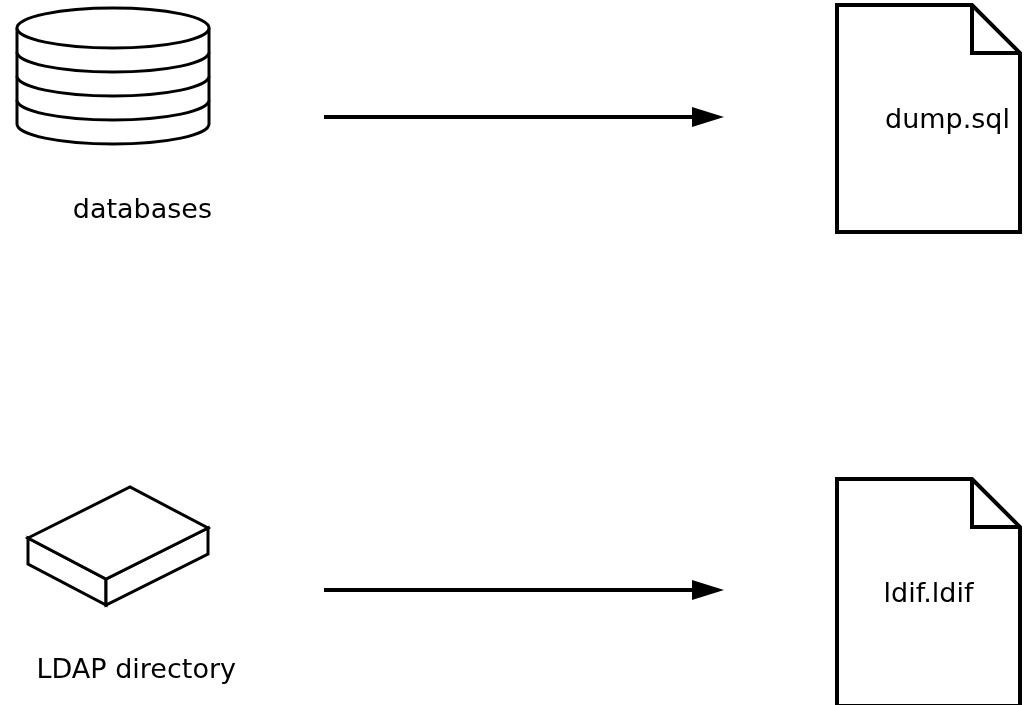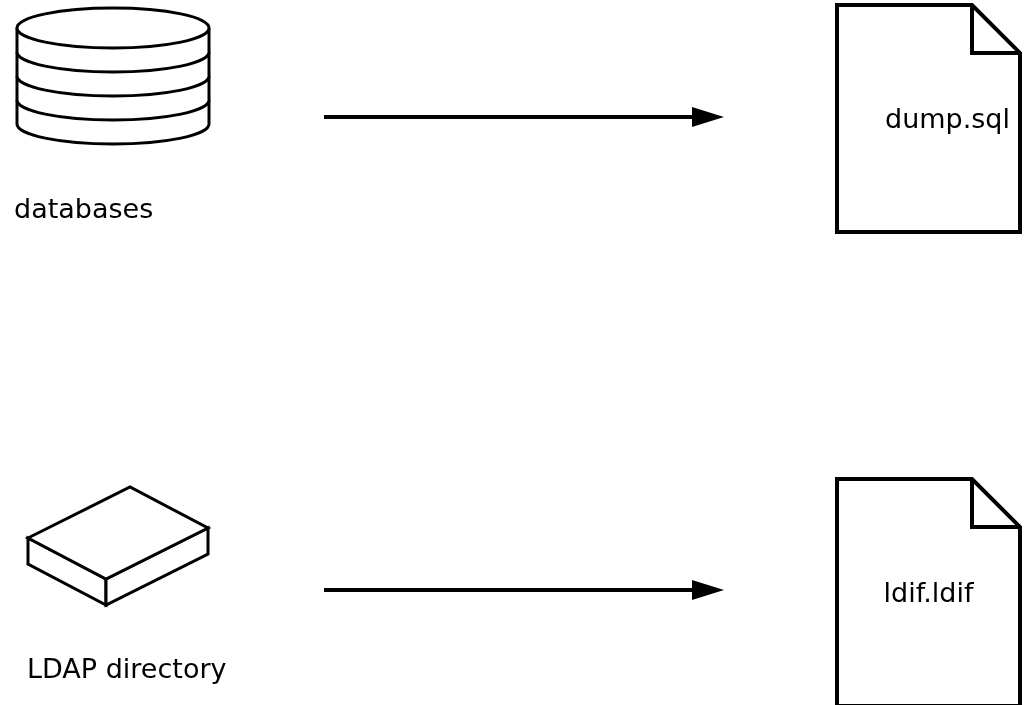--- a/index.html
+++ b/index.html
@@ -14,21 +14,21 @@
     height: 705px;
     background: #ffffff;
     overflow: hidden;
   }
   .abs { position: absolute; }
   .shape-stroke { stroke: #000000; fill: #ffffff; }
   .label {
     color: #000000;
     font-size: 27px;
     line-height: 1.2;
-    text-align: left;
+    text-align: right;
     white-space: nowrap;
   }
   .doc-wrap {
     display: flex;
     align-items: center;
     justify-content: center;
   }
   .doc-wrap svg { position: absolute; left: 0; top: 0; }
   .doc-text {
     position: relative;
@@ -72,21 +72,21 @@
   </div>
 
   <svg class="abs" style="left:24px; top:484px;" width="188" height="130" viewBox="0 0 188 130">
     <g class="shape-stroke" stroke-width="3" stroke-linejoin="miter">
       <polygon points="4,54 82,95 82,121 4,80"></polygon>
       <polygon points="82,95 184,44 184,70 82,121"></polygon>
       <polygon points="4,54 106,3 184,44 82,95"></polygon>
     </g>
   </svg>
 
-  <div class="abs label" style="left:0px; top:653px; width:236px;margin-left:27px;">LDAP directory</div>
+  <div class="abs label" style="left:0px; top:653px; width:236px;">LDAP directory</div>
 
   <svg class="abs" style="left:322px; top:572px;" width="404" height="36" viewBox="0 0 404 36">
     <line x1="2" y1="18" x2="374" y2="18" stroke="#000000" stroke-width="4"></line>
     <polygon points="370,8 402,18 370,28" fill="#000000"></polygon>
   </svg>
 
   <div class="abs doc-wrap" style="left:835px; top:477px; width:187px; height:231px;">
     <svg width="187" height="231" viewBox="0 0 187 231">
       <g class="shape-stroke" stroke-width="4" stroke-linejoin="miter">
         <path d="M 2 2 L 137 2 L 185 50 L 185 229 L 2 229 Z" fill="#ffffff"></path>

